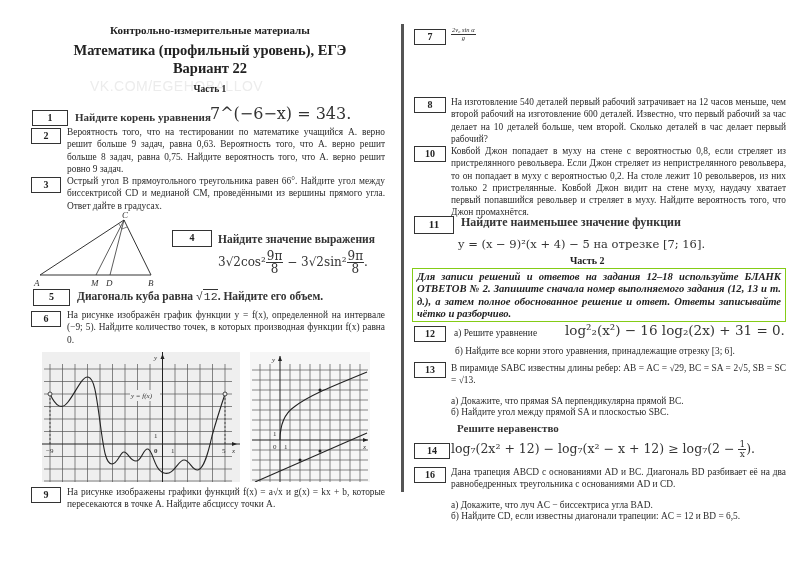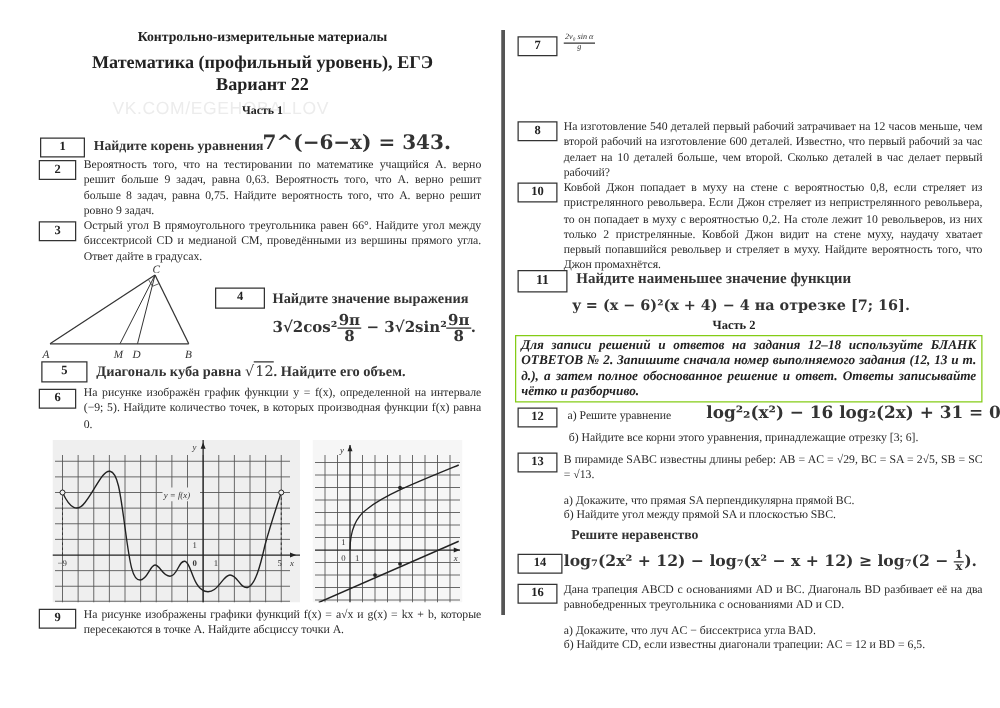--- a/index.html
+++ b/index.html
@@ -5,21 +5,21 @@
   * { box-sizing: border-box; margin: 0; padding: 0; }
   html, body { width: 800px; height: 566px; background: #ffffff; overflow: hidden; }
   body { position: relative; font-family: "Liberation Serif", "DejaVu Serif", serif; color: #222; }
   .abs { position: absolute; }
   .num-box {
     position: absolute; border: 1px solid #333; background: #fff;
     font-size: 10px; font-weight: bold; text-align: center; line-height: 14px; height: 16px;
   }
   .txt { position: absolute; font-size: 9.4px; line-height: 12.3px; text-align: justify; color: #2a2a2a; }
   .txt.big { font-size: 11.5px; line-height: 14px; font-weight: bold; color: #333; }
-  .math { font-family: "DejaVu Serif", serif; font-style: normal; font-weight: bold; }
+  .math { font-family: "DejaVu Serif", serif; font-style: normal; }
   .title { position: absolute; left: 40px; width: 340px; text-align: center; font-weight: bold; color: #222; }
   .divider { position: absolute; left: 401px; top: 24px; width: 3px; height: 468px; background: #555; }
   .watermark { position: absolute; font-family: "Liberation Sans", sans-serif; color: #ececec; font-size: 14px; letter-spacing: 0.5px; }
   .notice {
     position: absolute; left: 412px; top: 268px; width: 374px; height: 54px;
     border: 1px solid #84cc16; padding: 2px 4px;
     font-size: 10.6px; line-height: 12.4px; font-weight: bold; font-style: italic; text-align: justify; color: #222;
   }
   .frac { display: inline-block; vertical-align: middle; text-align: center; line-height: 1; }
   .frac span { display: block; }
@@ -64,21 +64,21 @@
 
 <div class="num-box" style="left:172px;top:230px;width:40px;height:17px;">4</div>
 <div class="txt big" style="left:218px;top:232px;font-size:11.5px;font-weight:bold;">Найдите значение выражения</div>
 <div class="abs math" style="left:218px;top:250px;font-size:12px;color:#333;white-space:nowrap;">
   <span>3√2cos²</span><span class="frac"><span class="top">9π</span><span>8</span></span><span> − </span><span>3√2sin²</span><span class="frac"><span class="top">9π</span><span>8</span></span><span>.</span>
 </div>
 
 <div class="num-box" style="left:33px;top:289px;width:37px;height:17px;">5</div>
 <div class="abs" style="left:77px;top:290px;font-size:11.5px;font-weight:bold;color:#333;white-space:nowrap;">
   <span>Диагональ куба равна</span>
-  <span class="math" style="font-weight:normal;">√<span class="sqrt">12</span></span><span>. Найдите его объем.</span>
+  <span class="math" style="font-weight:normal;font-family:Liberation Mono, monospace;">√<span class="sqrt">12</span></span><span>. Найдите его объем.</span>
 </div>
 
 <div class="num-box" style="left:31px;top:311px;width:30px;">6</div>
 <div class="txt" style="left:67px;top:309px;width:318px;">На рисунке изображён график функции y = f(x), определенной на интервале (−9; 5). Найдите количество точек, в которых производная функции f(x) равна 0.</div>
 
 <svg style="left:42px;top:352px;" width="198" height="130" viewBox="0 0 198 130">
   <rect x="0" y="0" width="198" height="130" fill="#efefef"></rect>
   <g stroke="#555" stroke-width="0.7">
     <line x1="8" y1="12" x2="8" y2="130"></line>
       <line x1="20.5" y1="12" x2="20.5" y2="130"></line>
@@ -175,21 +175,21 @@
 </div>
 
 <div class="num-box" style="left:414px;top:97px;width:32px;">8</div>
 <div class="txt" style="left:451px;top:96px;width:335px;">На изготовление 540 деталей первый рабочий затрачивает на 12 часов меньше, чем второй рабочий на изготовление 600 деталей. Известно, что первый рабочий за час делает на 10 деталей больше, чем второй. Сколько деталей в час делает первый рабочий?</div>
 
 <div class="num-box" style="left:414px;top:146px;width:32px;">10</div>
 <div class="txt" style="left:451px;top:145px;width:335px;">Ковбой Джон попадает в муху на стене с вероятностью 0,8, если стреляет из пристрелянного револьвера. Если Джон стреляет из непристрелянного револьвера, то он попадает в муху с вероятностью 0,2. На столе лежит 10 револьверов, из них только 2 пристрелянные. Ковбой Джон видит на стене муху, наудачу хватает первый попавшийся револьвер и стреляет в муху. Найдите вероятность того, что Джон промахнётся.</div>
 
 <div class="num-box" style="left:414px;top:216px;width:40px;height:18px;font-size:11px;">11</div>
 <div class="txt big" style="left:461px;top:215px;font-size:12px;">Найдите наименьшее значение функции</div>
-<div class="abs math" style="left:458px;top:237px;font-size:11.5px;color:#333;white-space:nowrap;">y = (x − 6)²(x + 4) − 4 на отрезке [7; 16].</div>
+<div class="abs math" style="left:458px;top:237px;font-size:11.5px;color:#333;white-space:nowrap;">y = (x − 9)²(x + 4) − 5 на отрезке [7; 16].</div>
 
 <div class="abs" style="left:570px;top:255px;font-size:10px;font-weight:bold;color:#222;">Часть 2</div>
 <div class="notice">Для записи решений и ответов на задания 12–18 используйте БЛАНК ОТВЕТОВ № 2. Запишите сначала номер выполняемого задания (12, 13 и т. д.), а затем полное обоснованное решение и ответ. Ответы записывайте чётко и разборчиво.</div>
 
 <div class="num-box" style="left:414px;top:326px;width:32px;">12</div>
 <div class="txt" style="left:454px;top:327px;">а) Решите уравнение</div>
 <div class="abs math" style="left:565px;top:322px;font-size:13.5px;color:#333;white-space:nowrap;">log²₂(x²) − 16 log₂(2x) + 31 = 0.</div>
 <div class="txt" style="left:455px;top:345px;">б) Найдите все корни этого уравнения, принадлежащие отрезку [3; 6].</div>
 
 <div class="num-box" style="left:414px;top:362px;width:32px;">13</div>

